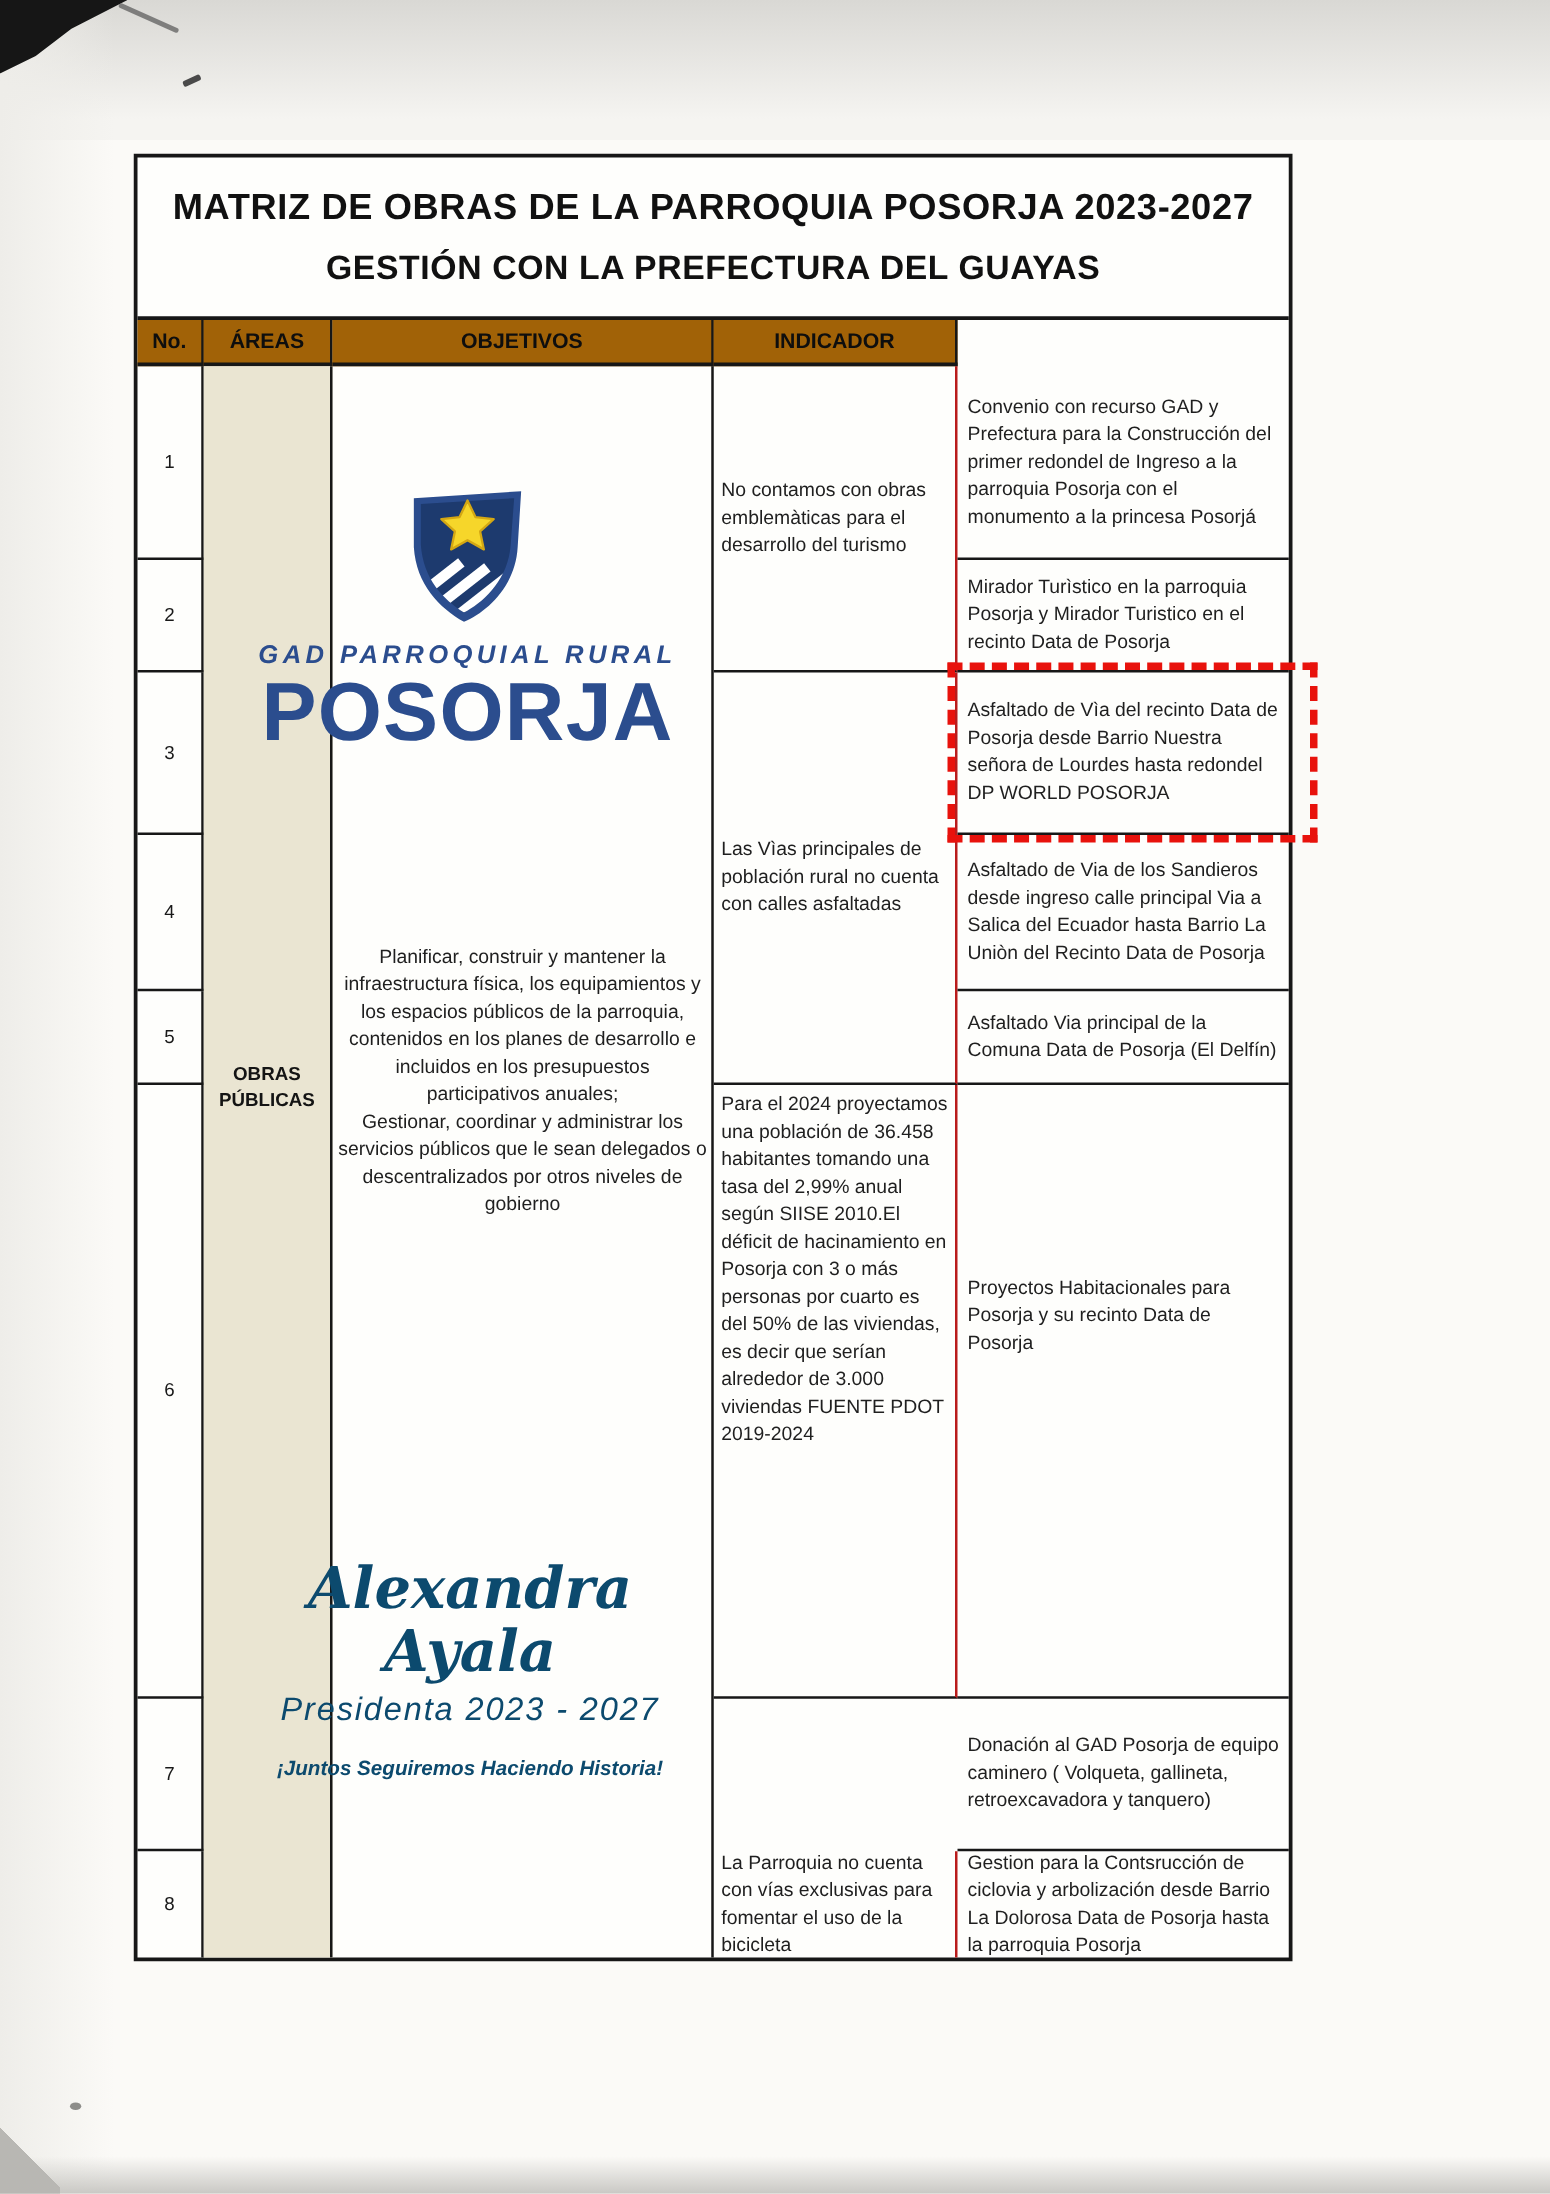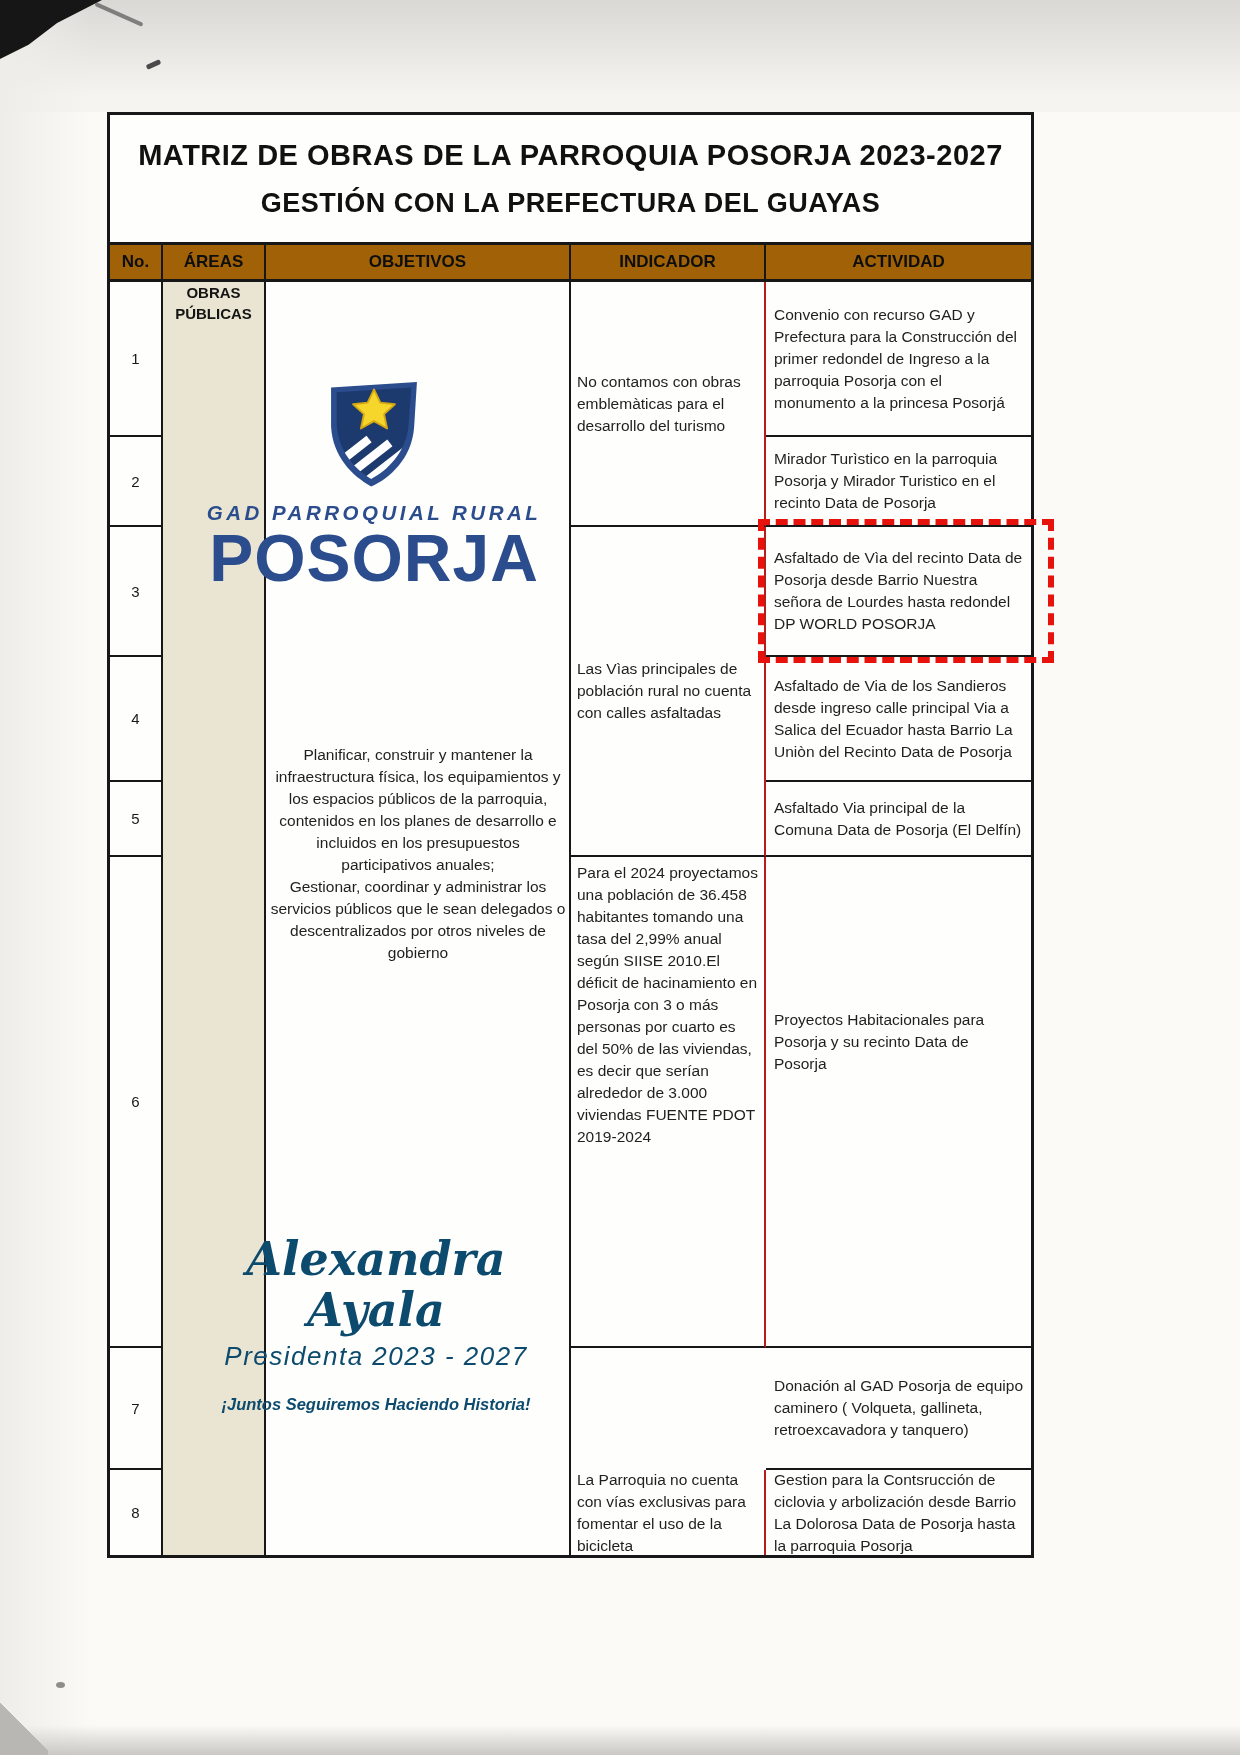--- a/index.html
+++ b/index.html
@@ -20,21 +20,21 @@
     clip-path:polygon(0 0,100% 0,56% 36%,28% 70%,0 92%);}
   .artifact-fold{position:absolute;top:2px;left:96px;width:52px;height:4px;background:#555;
     transform:rotate(24deg);transform-origin:left top;border-radius:2px;opacity:.7;}
   .artifact-tick{position:absolute;left:146px;top:62px;width:15px;height:5px;background:#4a4a4a;
     transform:rotate(-25deg);border-radius:2px;}
   .artifact-dot{position:absolute;left:56px;top:1682px;width:9px;height:6px;background:#8d8d8a;border-radius:50%;}
   .artifact-corner-bl{position:absolute;left:0;bottom:0;width:48px;height:62px;
     background:linear-gradient(225deg,rgba(255,255,255,0) 52%,#b8b7b3 52%);}
   
   .matrix{
-    position:absolute;left:107px;top:112px;width:921px;
+    position:absolute;left:107px;top:123px;width:921px;
     display:grid;
     grid-template-columns:53px 103px 305px 195px 265px;
     grid-template-rows:130px 37px 155px 90px 130px 125px 75px 491px 122px 85px;
     border:3px solid #171717;background:#fefefc;
     box-sizing:content-box;
   }
   .cell{box-sizing:border-box;}
   .title-cell{grid-area:1/1/2/6;border-bottom:3px solid #171717;text-align:center;}
   .t1{font-size:29px;font-weight:bold;letter-spacing:.5px;margin-top:24px;color:#111;}
   .t2{font-size:27px;font-weight:bold;letter-spacing:.5px;margin-top:16px;color:#111;}
@@ -42,21 +42,21 @@
       display:flex;align-items:center;justify-content:center;
       font-weight:bold;font-size:17px;color:#0e0e0e;}
   .hd0{grid-area:2/1/3/2;} .hd1{grid-area:2/2/3/3;} .hd2{grid-area:2/3/3/4;}
   .hd3{grid-area:2/4/3/5;} .hd4{grid-area:2/5/3/6;border-right:none;}
   .no{border-right:2px solid #171717;border-bottom:2px solid #171717;
       display:flex;align-items:center;justify-content:center;font-size:15px;color:#191919;}
   .r1{grid-area:3/1/4/2;} .r2{grid-area:4/1/5/2;} .r3{grid-area:5/1/6/2;}
   .r4{grid-area:6/1/7/2;} .r5{grid-area:7/1/8/2;} .r6{grid-area:8/1/9/2;}
   .r7{grid-area:9/1/10/2;} .r8{grid-area:10/1/11/2;border-bottom:none;}
   .areas{grid-area:3/2/11/3;border-right:2px solid #171717;background:#eae5d2;
-      display:flex;flex-direction:column;align-items:center;}
+      display:flex;flex-direction:column;align-items:center;padding-top:556px;}
   .areas-label{font-weight:bold;font-size:15px;text-align:center;line-height:1.4;
       white-space:pre-line;color:#141414;}
   .obj{grid-area:3/3/11/4;border-right:2px solid #171717;position:relative;}
   .obj-text{position:absolute;top:462px;left:4px;width:296px;text-align:center;
       font-size:15.5px;line-height:1.42;color:#1f1f1f;}
   .obj-text p{margin:0;}
   
   .logo{position:absolute;left:-72px;top:96px;width:360px;text-align:center;}
   .logo svg{display:block;margin:0 auto;}
   .logo-org{margin-top:5px;font-size:20.5px;font-weight:bold;letter-spacing:3.5px;
@@ -101,21 +101,20 @@
 
   <div class="cell title-cell">
     <div class="t1">MATRIZ DE OBRAS DE LA PARROQUIA POSORJA 2023-2027</div>
     <div class="t2">GESTIÓN CON LA PREFECTURA DEL GUAYAS</div>
   </div>
 
   <div class="cell hd hd0">No.</div>
   <div class="cell hd hd1">ÁREAS</div>
   <div class="cell hd hd2">OBJETIVOS</div>
   <div class="cell hd hd3">INDICADOR</div>
-  <div class="cell hd hd4">ACTIVIDAD</div>
 
   <div class="cell no r1">1</div>
   <div class="cell no r2">2</div>
   <div class="cell no r3">3</div>
   <div class="cell no r4">4</div>
   <div class="cell no r5">5</div>
   <div class="cell no r6">6</div>
   <div class="cell no r7">7</div>
   <div class="cell no r8">8</div>
 

